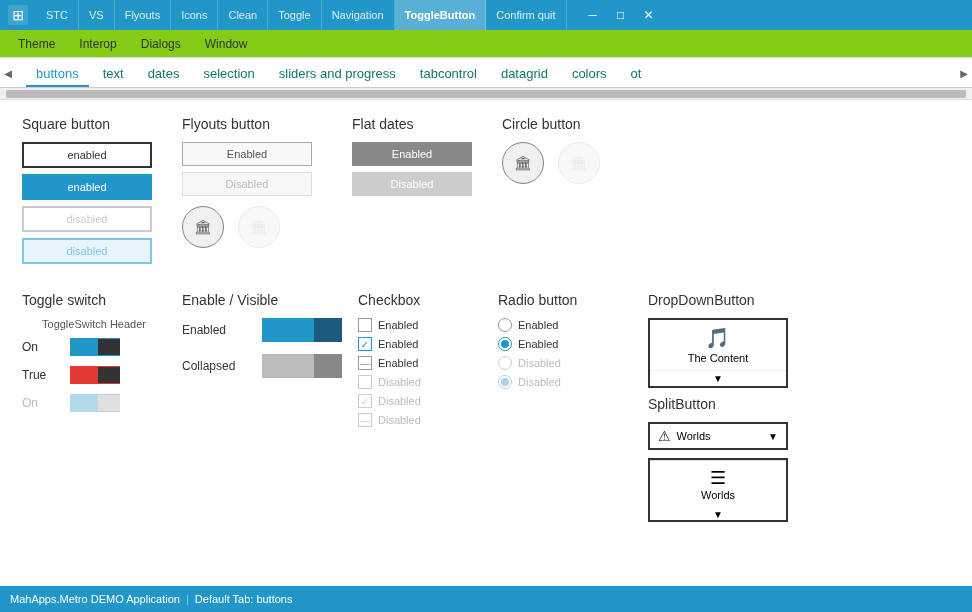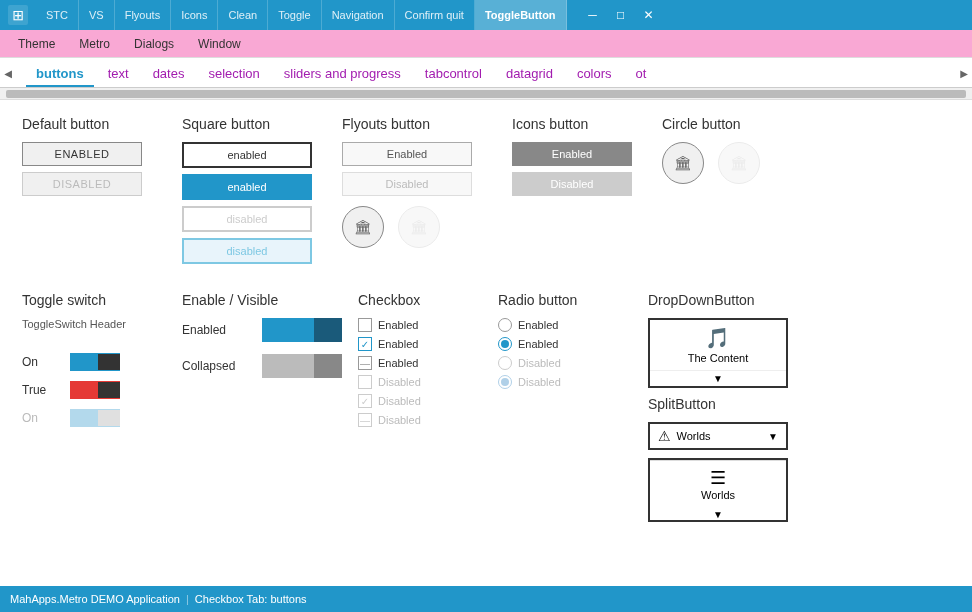--- a/index.html
+++ b/index.html
@@ -10,30 +10,30 @@
     .title-bar-icon { width: 20px; height: 20px; background: #fff2; border-radius: 2px; display: flex; align-items: center; justify-content: center; }
     .title-bar-logo { font-size: 14px; }
     .title-text { font-size: 11px; flex: 1; }
     .nav-tabs { display: flex; gap: 0; }
     .nav-tab { color: rgba(255,255,255,0.85); padding: 0 10px; font-size: 11px; height: 30px; display: flex; align-items: center; cursor: pointer; border-right: 1px solid rgba(255,255,255,0.2); }
     .nav-tab.active { background: rgba(255,255,255,0.25); color: white; font-weight: bold; }
     .title-bar-controls { display: flex; gap: 0; margin-left: 4px; }
     .tb-btn { width: 28px; height: 30px; display: flex; align-items: center; justify-content: center; color: white; font-size: 12px; cursor: pointer; }
 
     
-    .menu-bar { background: #f9a8d4; height: 28px; display: flex; align-items: center; padding: 0 8px; gap: 4px; border-bottom: 1px solid #ddd; }
+    .menu-bar { background: #84cc16; height: 28px; display: flex; align-items: center; padding: 0 8px; gap: 4px; border-bottom: 1px solid #ddd; }
     .menu-item { padding: 4px 10px; font-size: 12px; color: #333; cursor: pointer; }
 
     
     .content-tabs { background: white; height: 30px; display: flex; align-items: flex-end; padding: 0 10px; border-bottom: 1px solid #ccc; overflow: hidden; position: relative; }
     .scroll-left { position: absolute; left: 0; top: 0; height: 30px; width: 16px; display: flex; align-items: center; justify-content: center; color: #666; cursor: pointer; font-size: 10px; }
     .scroll-right { position: absolute; right: 0; top: 0; height: 30px; width: 16px; display: flex; align-items: center; justify-content: center; color: #666; cursor: pointer; font-size: 10px; }
     .content-tabs-inner { display: flex; gap: 4px; margin: 0 16px; }
-    .ct { padding: 4px 10px; font-size: 13px; color: #a21caf; cursor: pointer; }
-    .ct.active { color: #2196c9; font-weight: bold; border-bottom: 2px solid #2196c9; }
+    .ct { padding: 4px 10px; font-size: 13px; color: #0f766e; cursor: pointer; }
+    .ct.active { color: #2196c9; font-weight: normal; border-bottom: 2px solid #2196c9; }
 
     
     .scroll-strip { height: 12px; background: #f0f0f0; border-bottom: 1px solid #ddd; display: flex; align-items: center; padding: 0 2px; }
     .scroll-thumb { height: 8px; background: #bbb; border-radius: 2px; flex: 1; margin: 0 4px; cursor: pointer; }
 
     
     .main { background: white; padding: 10px 14px; height: calc(612px - 30px - 28px - 30px - 12px - 26px); overflow: hidden; }
 
     .section-title { font-size: 14px; color: #333; margin-bottom: 10px; font-weight: 300; }
 
@@ -47,21 +47,21 @@
     .btn-square.disabled-blue { border-color: #7ec8e3; color: #7ec8e3; background: #e8f4fb; cursor: default; }
 
     .btn-toggle { border: 1px solid #aaa; background: #f8f8f8; color: #555; padding: 5px 16px; font-size: 11px; cursor: pointer; width: 130px; display: block; text-align: center; margin-bottom: 6px; font-family: inherit; }
     .btn-toggle.disabled { color: #bbb; border-color: #ddd; cursor: default; }
 
     .btn-flat { border: 1px solid transparent; background: #888; color: white; padding: 5px 16px; font-size: 11px; cursor: pointer; width: 120px; display: block; text-align: center; margin-bottom: 6px; font-family: inherit; }
     .btn-flat.disabled { background: #ccc; cursor: default; }
 
     .btn-circle { width: 42px; height: 42px; border-radius: 50%; border: 1px solid #888; background: #f0f0f0; display: inline-flex; align-items: center; justify-content: center; cursor: pointer; margin-right: 6px; font-size: 14px; color: #555; }
     .btn-circle.disabled { border-color: #ccc; color: #ccc; cursor: default; }
-    .toggle-header { font-size: 11px; color: #555; margin-bottom: 23px; }
+    .toggle-header { font-size: 11px; color: #555; margin-bottom: 8px; text-align: center; }
     .toggle-row { display: flex; align-items: center; margin-bottom: 10px; gap: 8px; }
     .toggle-label { font-size: 12px; color: #333; width: 40px; }
     .toggle-label.disabled { color: #bbb; }
     .toggle-track { width: 50px; height: 18px; background: #2196c9; position: relative; border-radius: 0; }
     .toggle-track .knob { position: absolute; right: 0; top: 1px; width: 22px; height: 16px; background: #333; }
     .toggle-track.red { background: #e53935; }
     .toggle-track.red .knob { background: #333; }
     .toggle-track.light { background: #b3d9ec; }
     .toggle-track.light .knob { background: #e0e0e0; }
     .toggle-track.gray { background: #bbb; }
@@ -121,33 +121,33 @@
     <span class="title-bar-logo">⊞</span>
   </div>
   <div class="nav-tabs">
     <div class="nav-tab">STC</div>
     <div class="nav-tab">VS</div>
     <div class="nav-tab">Flyouts</div>
     <div class="nav-tab">Icons</div>
     <div class="nav-tab">Clean</div>
     <div class="nav-tab">Toggle</div>
     <div class="nav-tab">Navigation</div>
+    <div class="nav-tab active">ToggleButton</div>
     <div class="nav-tab">Confirm quit</div>
-    <div class="nav-tab active">ToggleButton</div>
   </div>
   <div class="title-bar-controls">
     <div class="tb-btn">─</div>
     <div class="tb-btn">□</div>
     <div class="tb-btn close">✕</div>
   </div>
 </div>
 
 <div class="menu-bar">
   <div class="menu-item">Theme</div>
-  <div class="menu-item">Metro</div>
+  <div class="menu-item">Interop</div>
   <div class="menu-item">Dialogs</div>
   <div class="menu-item">Window</div>
 </div>
 
 <div class="content-tabs">
   <span class="scroll-left">◀</span>
   <div class="content-tabs-inner">
     <span class="ct active">buttons</span>
     <span class="ct">text</span>
     <span class="ct">dates</span>
@@ -161,46 +161,41 @@
   <span class="scroll-right">▶</span>
 </div>
 
 <div class="scroll-strip">
   <div class="scroll-thumb"></div>
 </div>
 
 <div class="main">
   <div style="display:flex; gap:0;">
 
-    <div class="col" style="min-width:160px;">
-      <div class="section-title">Default button</div>
-      <button class="btn-default">ENABLED</button>
-      <button class="btn-default disabled">DISABLED</button>
-    </div>
 
     <div class="col" style="min-width:160px;">
       <div class="section-title">Square button</div>
       <button class="btn-square">enabled</button>
       <button class="btn-square active">enabled</button>
       <button class="btn-square disabled">disabled</button>
       <button class="btn-square disabled-blue">disabled</button>
     </div>
 
     <div class="col" style="min-width:170px;">
       <div class="section-title">Flyouts button</div>
       <button class="btn-toggle">Enabled</button>
       <button class="btn-toggle disabled">Disabled</button>
       <div style="display:flex; gap:8px; margin-top:10px;">
         <div class="btn-circle">🏛</div>
         <div class="btn-circle disabled" style="opacity:0.4;">🏛</div>
       </div>
     </div>
 
     <div class="col" style="min-width:150px;">
-      <div class="section-title">Icons button</div>
+      <div class="section-title">Flat dates</div>
       <button class="btn-flat">Enabled</button>
       <button class="btn-flat disabled">Disabled</button>
     </div>
 
     <div class="col" style="min-width:150px;">
       <div class="section-title">Circle button</div>
       <div style="display:flex; gap:8px; margin-top:8px;">
         <div class="btn-circle">🏛</div>
         <div class="btn-circle disabled" style="opacity:0.4;">🏛</div>
       </div>
@@ -327,14 +322,14 @@
         <div class="split-bottom-arrow">▼</div>
       </div>
     </div>
 
   </div>
 </div>
 
 <div class="status-bar">
   <span>MahApps.Metro DEMO Application</span>
   <span class="status-sep">|</span>
-  <span>Checkbox Tab:  buttons</span>
+  <span>Default Tab:  buttons</span>
 </div>
 
 </body></html>

